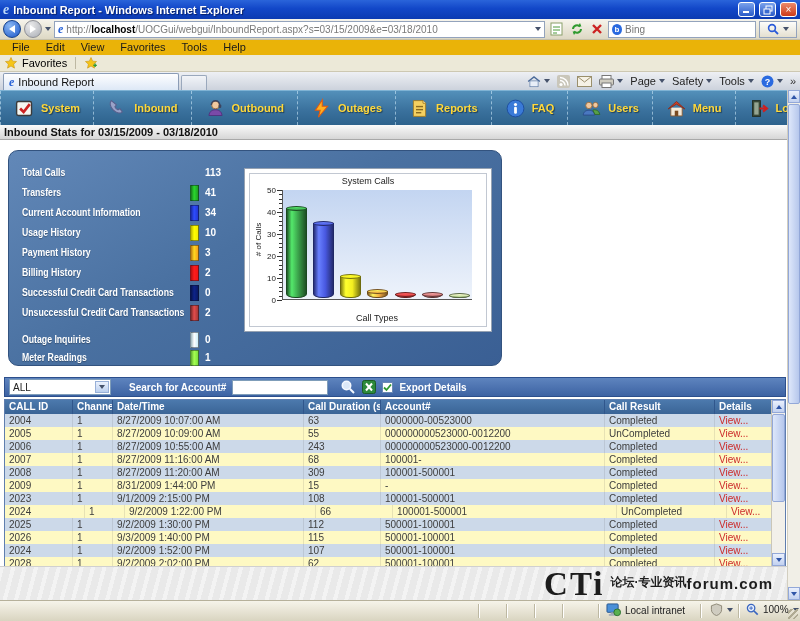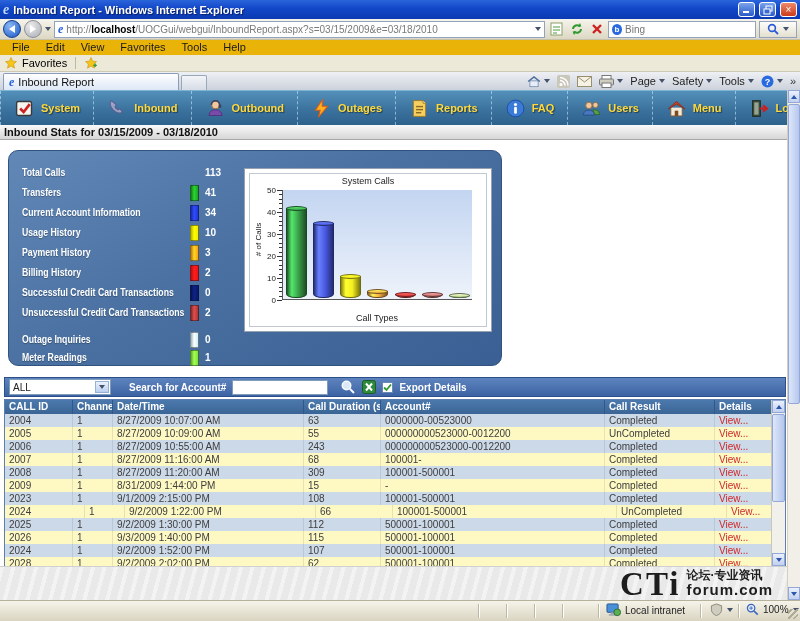--- a/index.html
+++ b/index.html
@@ -109,21 +109,21 @@
 
 
 .browser-sb{position:absolute;left:787px;top:90px;width:13px;height:510px;background:#f1efe7;border-left:1px solid #d2cec0}
 .browser-sb .sb-thumb{top:14px;height:300px}
 
 
 .wmstrip{position:absolute;left:0;top:566px;width:787px;height:34px;
   background:repeating-linear-gradient(105deg,#f3f3f3 0 4px,#e9e9e9 4px 11px);border-top:1px solid #d0d0d0}
 .watermark{position:absolute;right:14px;top:1px;display:flex;align-items:center;gap:6px}
 .wm-logo{font-family:"Liberation Serif",serif;font-weight:bold;font-size:33px;color:#1d1d1d;letter-spacing:2px;line-height:32px}
-.wm-right{display:flex;flex-direction:column;line-height:1.1}
+.wm-right{display:flex;flex-direction:row;line-height:1.1}
 .wm-tagline{font-size:12px;font-weight:bold;color:#1d1d1d}
 .wm-domain{font-size:15px;font-weight:bold;color:#1d1d1d;letter-spacing:1px}
 
 
 .statusbar{top:600px;height:21px;background:linear-gradient(180deg,#f6f4ea,#d9d4c0);border-top:1px solid #b6b19b}
 .status-sep{position:absolute;top:3px;width:1px;height:14px;background:#bdb8a2;box-shadow:1px 0 0 #fff}
 .status-item{position:absolute;top:2px;display:flex;align-items:center;gap:4px;font-size:10px;color:#222}
 .grip{position:absolute;right:2px;bottom:2px;width:10px;height:10px;
   background:repeating-linear-gradient(135deg,transparent 0 2px,#b0ab94 2px 4px)}
 </style>

